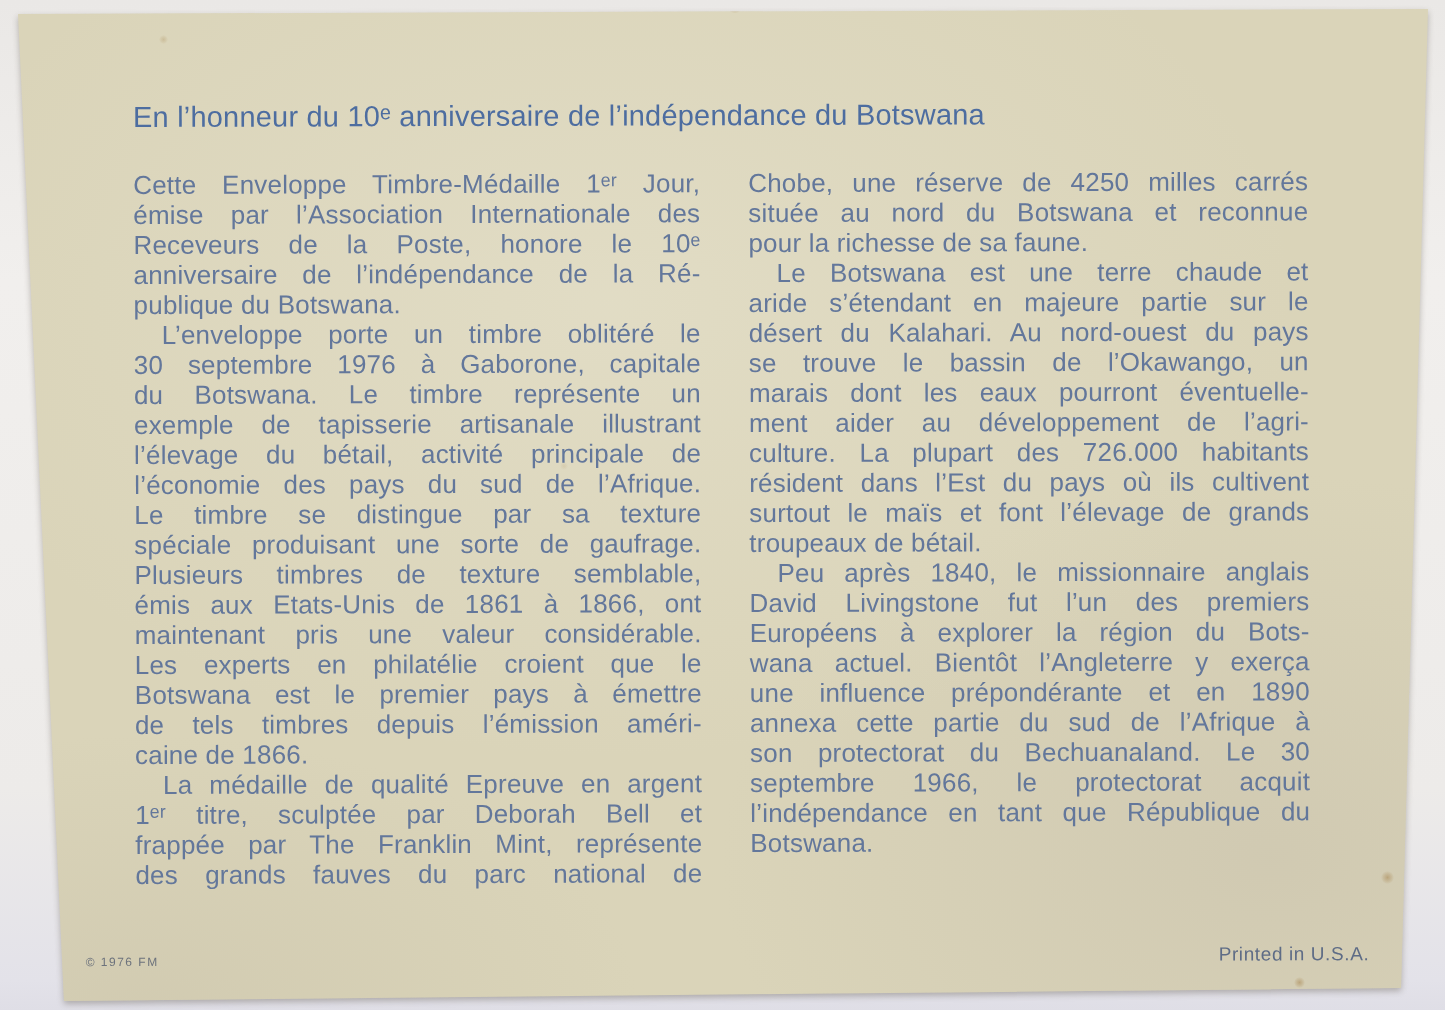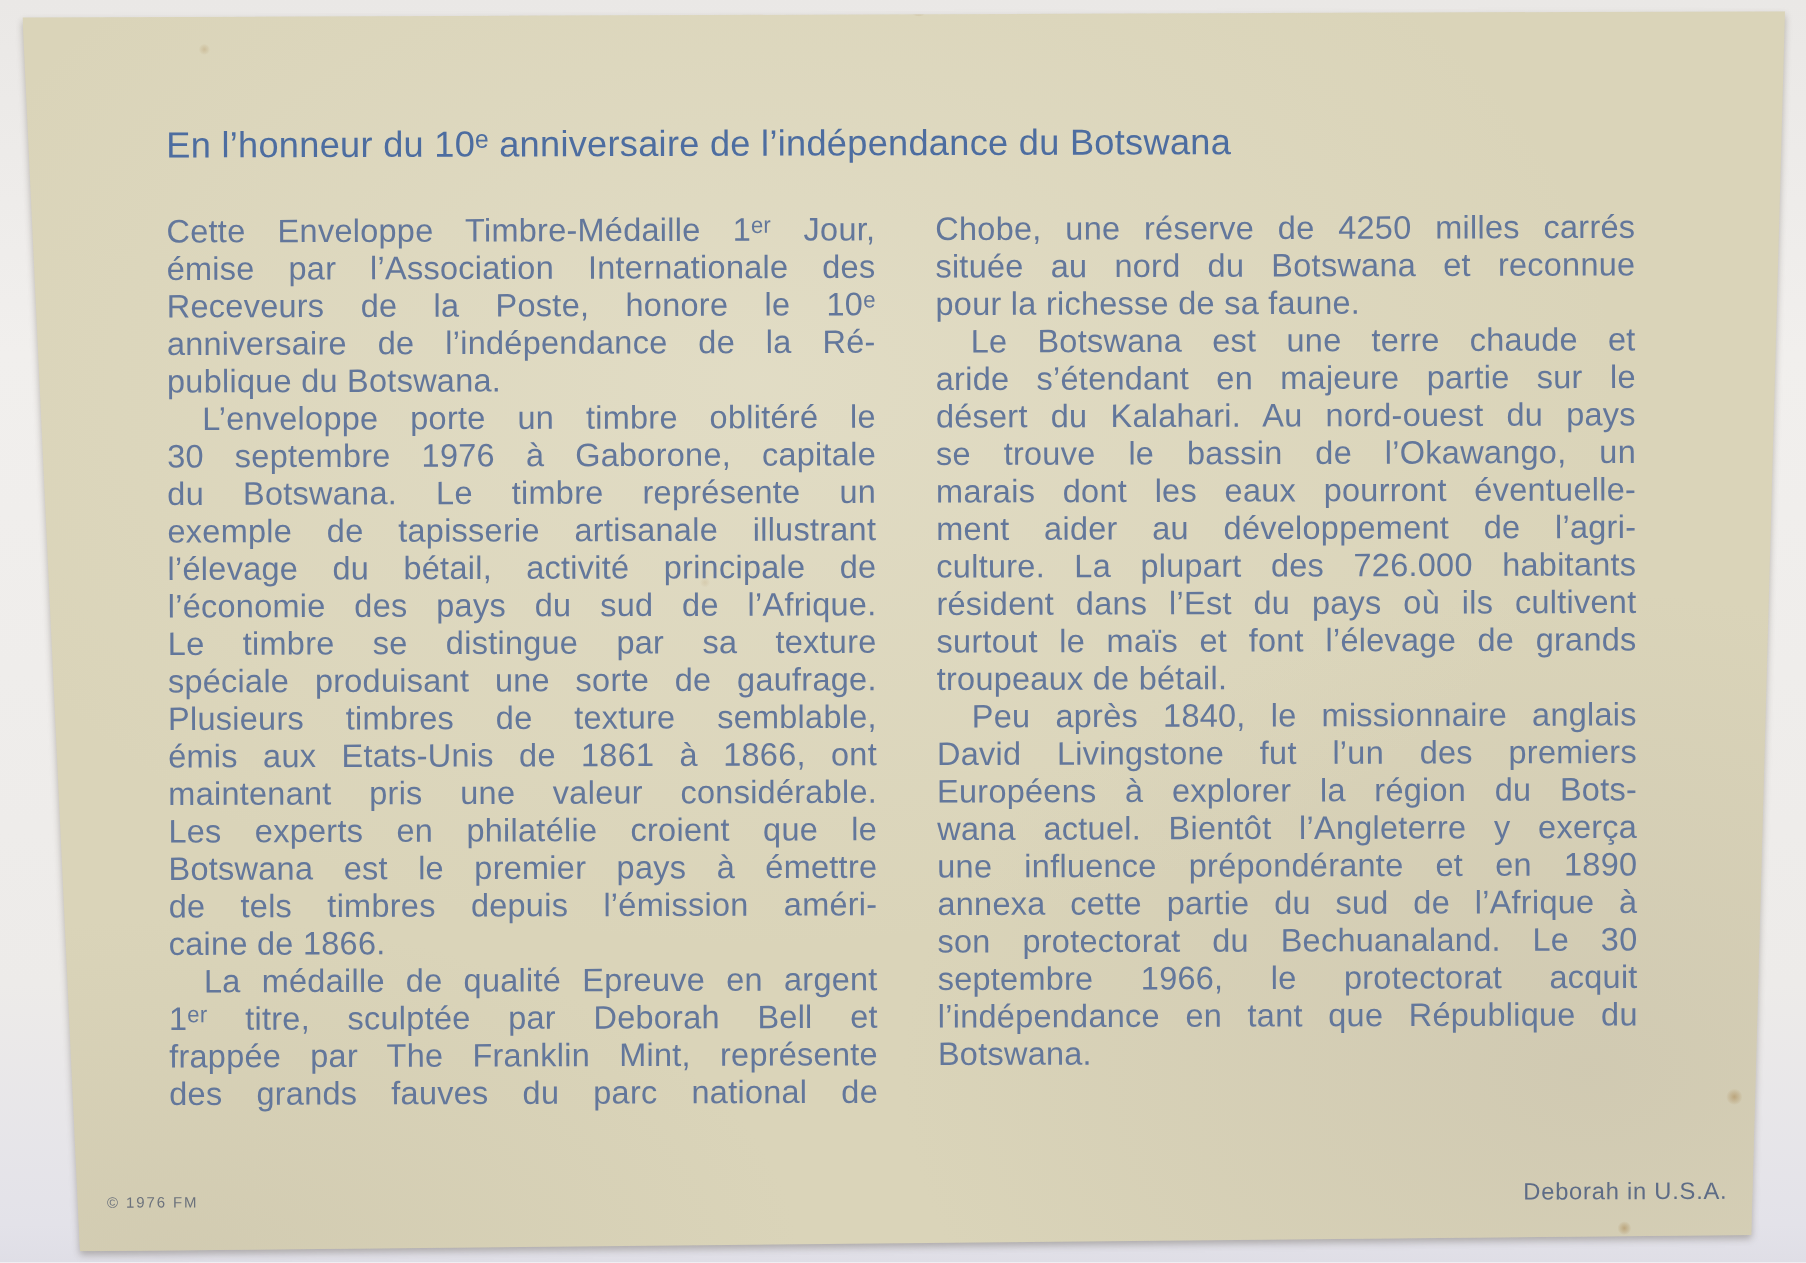--- a/index.html
+++ b/index.html
@@ -167,17 +167,17 @@
           <div class="line">une influence prépondérante et en 1890</div>
           <div class="line">annexa cette partie du sud de l’Afrique à</div>
           <div class="line">son protectorat du Bechuanaland. Le 30</div>
           <div class="line">septembre 1966, le protectorat acquit</div>
           <div class="line">l’indépendance en tant que République du</div>
           <div class="line last">Botswana.</div>
         </div>
 
       <div class="copyright">© 1976  FM</div>
 
-      <div class="printed">Deborah in U.S.A.</div>
+      <div class="printed">Printed in U.S.A.</div>
     </div>
 
   </div>
 </div>
 
 </body></html>

